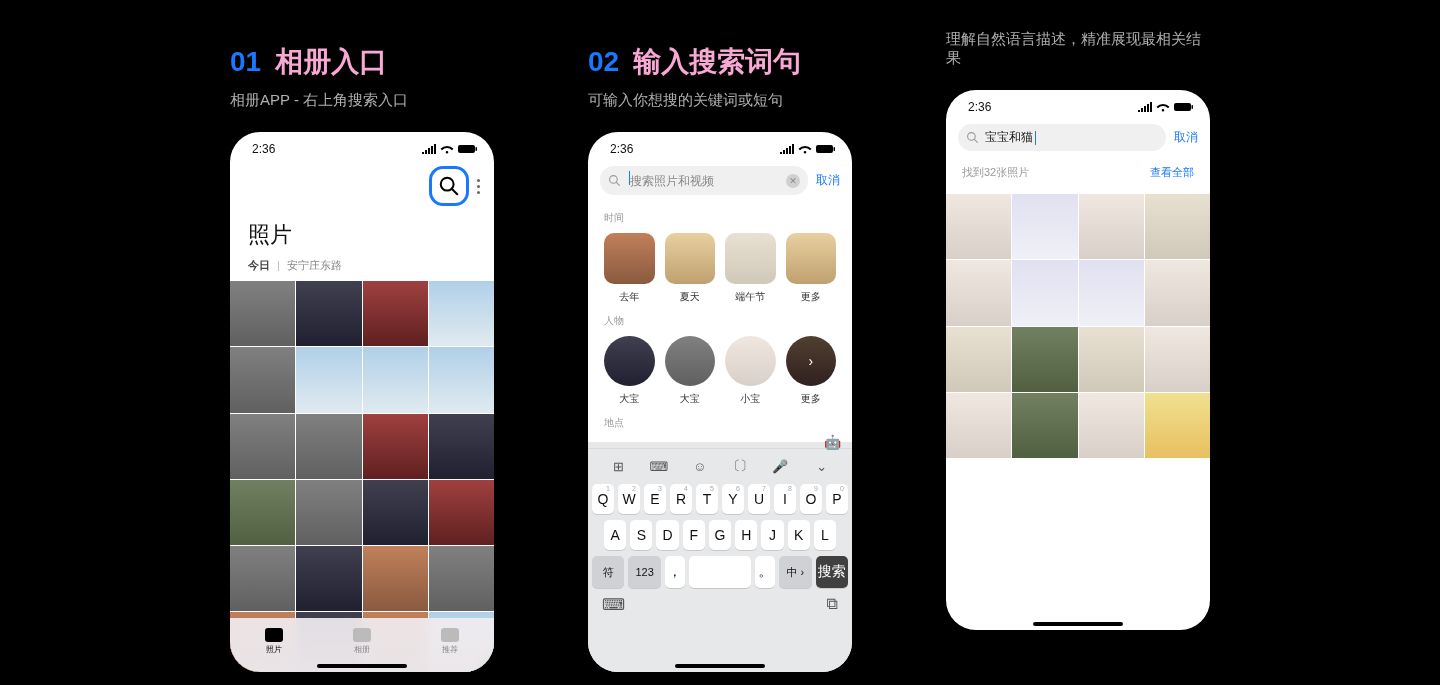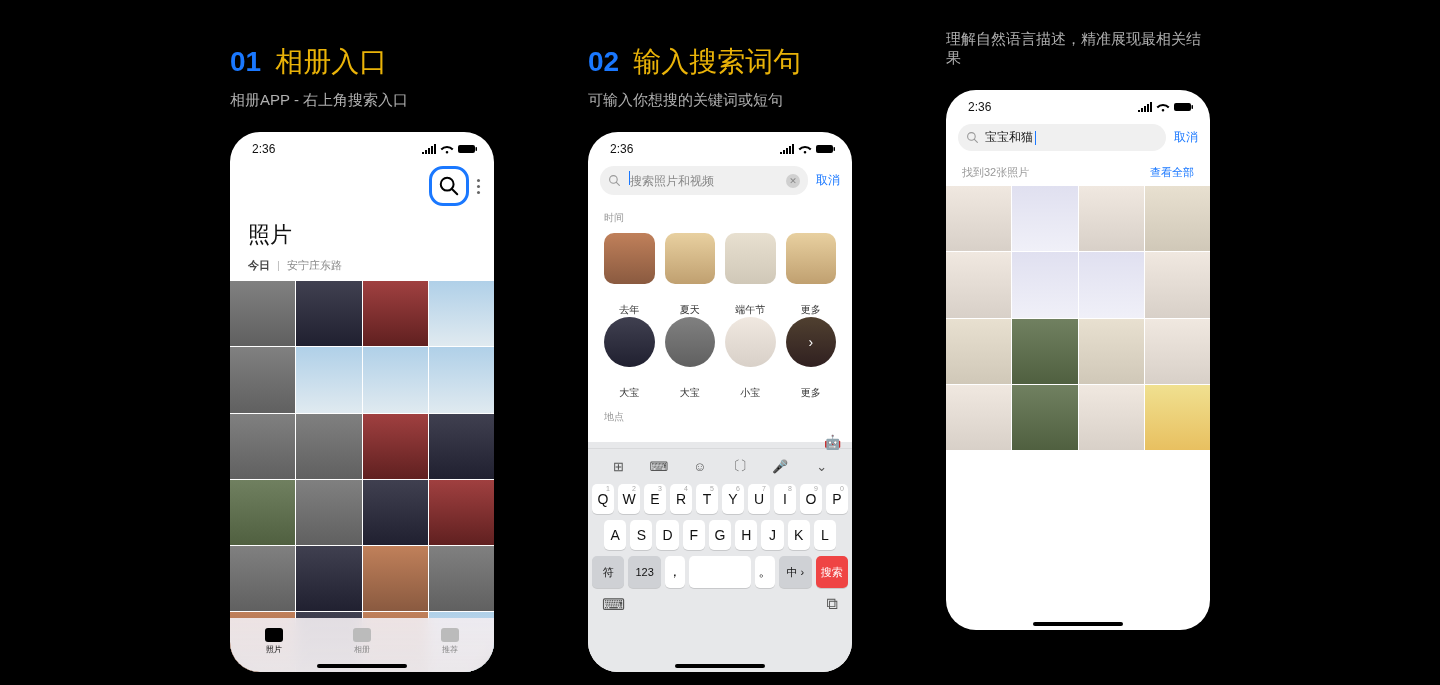--- a/index.html
+++ b/index.html
@@ -7,21 +7,21 @@
       background: #000;
       width: 1440px;
       height: 685px;
       font-family: -apple-system, BlinkMacSystemFont, "PingFang SC", "Helvetica Neue", sans-serif;
       overflow: hidden;
     }
     .wrap { display: flex; justify-content: center; gap: 94px; padding: 30px 0; }
     .col { width: 264px; }
     .step-head { display: flex; align-items: baseline; gap: 14px; margin-bottom: 10px; }
     .step-num { color: #1a78ff; font-size: 28px; font-weight: 600; margin-top: 16px; }
-    .step-title { color: #eab308; font-size: 28px; font-weight: 400; }
+    .step-title { color: #f9a8d4; font-size: 28px; font-weight: 700; }
     .step-desc { color: #b0b0b0; font-size: 15px; margin-bottom: 22px; }
 
     .phone {
       background: #fff;
       border-radius: 30px;
       width: 264px;
       height: 540px;
       overflow: hidden;
       position: relative;
       font-size: 11px;
@@ -77,21 +77,21 @@
       display: flex;
       align-items: center;
       padding: 5px 8px;
       gap: 6px;
     }
     .searchbar .txt { flex: 1; color: #888; font-size: 12px; }
     .clear-btn { width: 14px; height: 14px; border-radius: 50%; background: #d0d0d0; display: flex; align-items: center; justify-content: center; color: #888; font-size: 9px; }
     .cancel { color: #1a78ff; font-size: 12px; }
     .section-label { color: #999; font-size: 10px; padding: 10px 16px 8px; }
     .row4 { display: flex; padding: 0 16px; gap: 10px; }
-    .tile { flex: 1; display: flex; flex-direction: column; align-items: center; gap: 19px; }
+    .tile { flex: 1; display: flex; flex-direction: column; align-items: center; gap: 6px; }
     .tile-img { width: 100%; aspect-ratio: 1/1; border-radius: 10px; background: #ccc; }
     .tile-lbl { font-size: 10px; color: #333; }
     .tile-circle { width: 100%; aspect-ratio: 1/1; border-radius: 50%; background: #ccc; display:flex; align-items:center; justify-content:center; }
     .chev { color:#fff; font-size:14px; }
 
     .keyboard {
       position: absolute;
       bottom: 0; left: 0; right: 0;
       height: 230px;
       background: #e7e8ea;
@@ -108,27 +108,27 @@
       border-radius: 5px;
       text-align: center;
       font-size: 14px;
       padding: 7px 0;
       box-shadow: 0 1px 0 #c8c9cb;
       position: relative;
     }
     .key .sup { position:absolute; top:1px; right:4px; font-size:7px; color:#aaa; }
     .row2off { padding-left: 16px; padding-right: 16px; }
     .key-wide { flex: 1.3; background:#cfd1d5; font-size:11px; display:flex; align-items:center; justify-content:center; }
-    .key-search { background:#ef4444; color:#fff; font-size:11px;text-align:right; }
+    .key-search { background:#404040; color:#fff; font-size:14px;text-align:right; }
     .kb-bottom { display:flex; justify-content:space-between; padding:4px 14px 6px; color:#555; font-size:16px; }
 
     
     .searchbar .val { flex: 1; color: #111; font-size: 12px; display:flex; align-items:center; }
     .cursor { display:inline-block; width:1px; height:14px; background:#1a78ff; margin-left:2px; }
-    .results-head { display: flex; justify-content: space-between; padding: 8px 16px 6px; font-size: 11px; }
+    .results-head { display: flex; justify-content: space-between; padding: 8px 16px 14px; font-size: 11px; }
     .results-lbl { color: #999; }
     .view-all { color: #1a78ff; }
     .gridR { display: grid; grid-template-columns: repeat(4, 1fr); gap: 1px; }
     .gridR .thumb { aspect-ratio: 1/1; }
 
     
     .t-sky { background: linear-gradient(#b0d0e8,#e0eaf0); }
     .t-street { background: linear-gradient(#808080,#606060); }
     .t-warm { background: linear-gradient(#c0805a,#8a5a40); }
     .t-desert { background: linear-gradient(#e8d0a0,#c0a070); }
@@ -283,20 +283,21 @@
         <div class="tile">
             <div class="tile-img t-soft"></div>
             <div class="tile-lbl">端午节</div>
           </div>
         <div class="tile">
             <div class="tile-img t-desert"></div>
             <div class="tile-lbl">更多</div>
           </div>
       </div>
 
+      <div class="section-label">人物</div>
       <div class="row4">
         <div class="tile">
             <div class="tile-circle t-night"></div>
             <div class="tile-lbl">大宝</div>
           </div>
         <div class="tile">
             <div class="tile-circle t-street"></div>
             <div class="tile-lbl">大宝</div>
           </div>
         <div class="tile">

